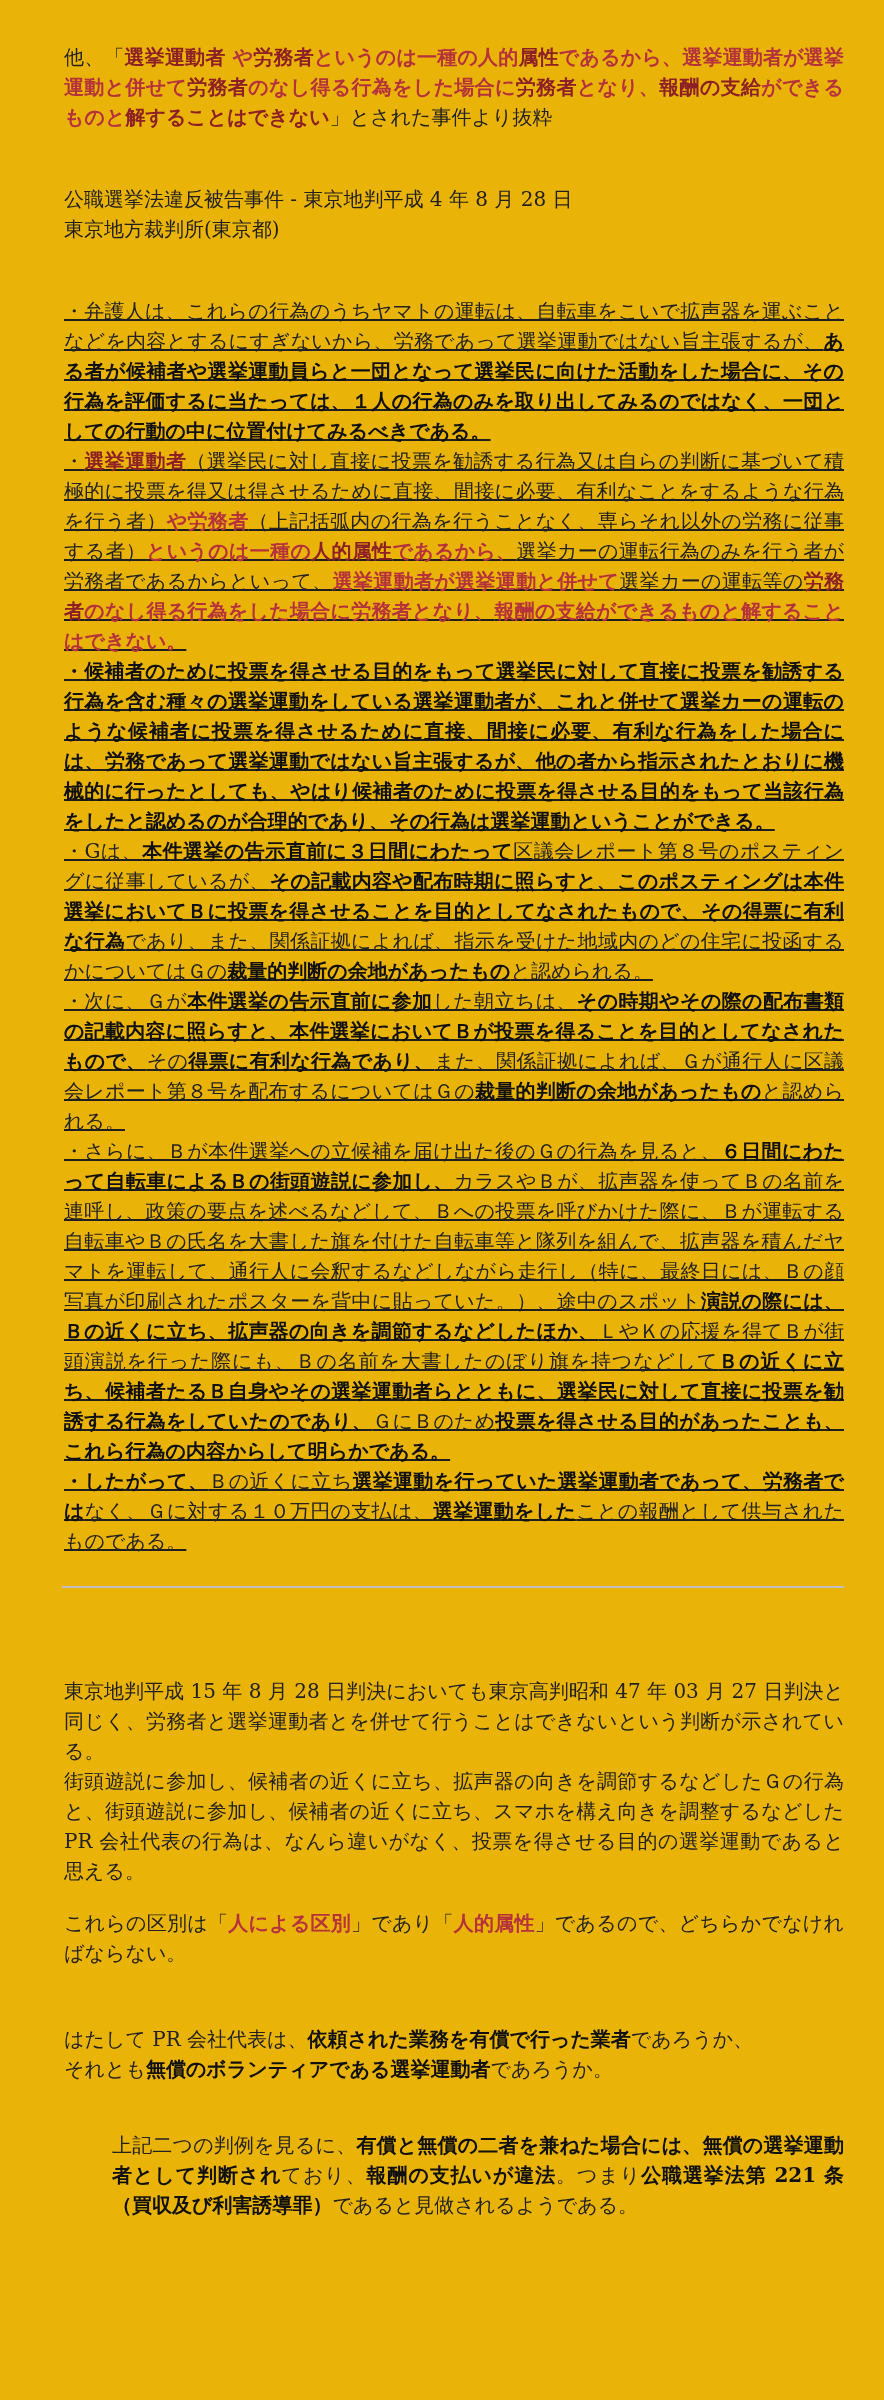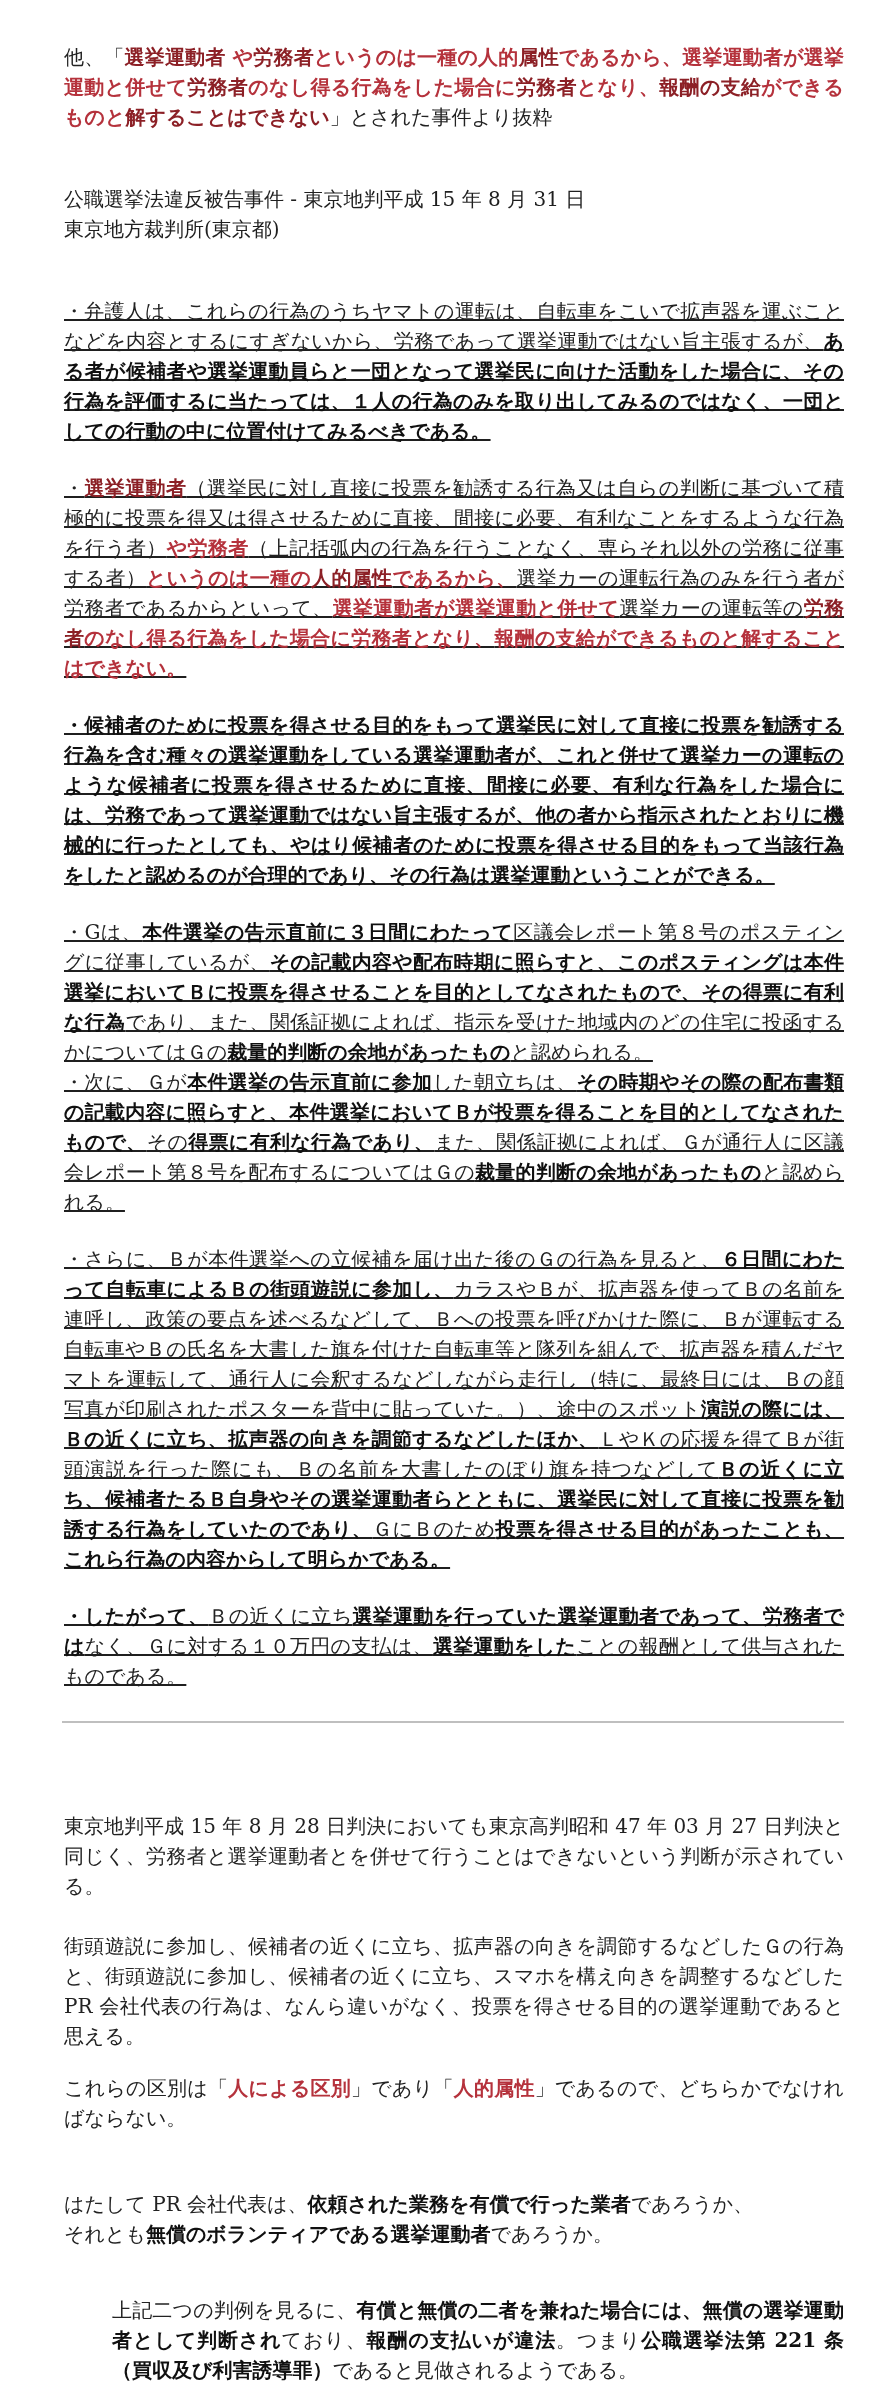--- a/index.html
+++ b/index.html
@@ -1,61 +1,61 @@
 <!DOCTYPE html>
 <html lang="ja" style="--red: #b5323c; --darkred: #8c2026;"><head>
 <meta charset="utf-8">
 <style>
   html,body{margin:0;padding:0;background:#e9e9e9;}
   .doc{
     position:relative;
     width:884px;height:2400px;
     margin:0 auto;
-    background:#ffffff;
+    background:#eab308;
     overflow:hidden;
     font-family:"DejaVu Serif","Liberation Serif",serif;
     color:#1f1f1f;
     box-sizing:border-box;
     padding:42px 40px 0 64px;
   }
   .para{
     margin:0;
     font-size:20px;
     line-height:30px;
     white-space:pre-wrap;
     text-align:justify;
     letter-spacing:0;
   }
   .case-header{margin-top:52px;}
   .bullets{margin-top:52px;text-decoration:underline;}
-  .bullet + .bullet{margin-top:27px;}
+  .bullet + .bullet{margin-top:0;}
   .rn-n{font-weight:400;color:#222222;}
   .rn-b{font-weight:700;color:#101010;}
   .rn-r{font-weight:700;color:var(--red,#b5323c);}
   .rn-dr{font-weight:700;color:var(--darkred,#8c2026);}
   .divider{
     border:none;
     border-top:2px solid #bfbfbf;
     margin:30px 0 88px -2px;
     width:782px;
   }
-  .cm + .cm{margin-top:30px;}
+  .cm + .cm{}
   .cm-3{margin-top:56px !important;}
   .cm-4{margin-top:22px !important;}
   .cm-5{margin-top:46px !important;margin-left:48px;}
 </style>
 </head>
 <body>
 
 <div class="doc">
 
   <p class="para"><span class="rn-n">他、「</span><span class="rn-dr">選挙運動者</span><span class="rn-r"> や</span><span class="rn-dr">労務者</span><span class="rn-r">というのは一種の人的</span><span class="rn-dr">属性</span><span class="rn-r">であるから、選挙運動者が選挙運動と併せて</span><span class="rn-dr">労務者</span><span class="rn-r">のなし得る行為をした場合に</span><span class="rn-dr">労務者</span><span class="rn-r">となり、</span><span class="rn-dr">報酬の支給</span><span class="rn-r">ができるものと</span><span class="rn-dr">解することはできない</span><span class="rn-n">」とされた事件より抜粋</span></p>
 
   <div class="case-header">
-    <p class="para">公職選挙法違反被告事件 - 東京地判平成 15 年 8 月 31 日</p>
+    <p class="para">公職選挙法違反被告事件 - 東京地判平成 4 年 8 月 28 日</p>
     <p class="para">東京地方裁判所(東京都)</p>
   </div>
 
   <div class="bullets">
     <p class="para bullet"><span class="rn-n">・弁護人は、これらの行為のうちヤマトの運転は、自転車をこいで拡声器を運ぶことなどを内容とするにすぎないから、労務であって選挙運動ではない旨主張するが、</span><span class="rn-b">ある者が候補者や選挙運動員らと一団となって選挙民に向けた活動をした場合に、その行為を評価するに当たっては、１人の行為のみを取り出してみるのではなく、一団としての行動の中に位置付けてみるべきである。</span></p>
     <p class="para bullet"><span class="rn-n">・</span><span class="rn-dr">選挙運動者</span><span class="rn-n">（選挙民に対し直接に投票を勧誘する行為又は自らの判断に基づいて積極的に投票を得又は得させるために直接、間接に必要、有利なことをするような行為を行う者）</span><span class="rn-r">や労務者</span><span class="rn-n">（上記括弧内の行為を行うことなく、専らそれ以外の労務に従事する者）</span><span class="rn-r">というのは一種の</span><span class="rn-dr">人的属性</span><span class="rn-r">であるから、</span><span class="rn-n">選挙カーの運転行為のみを行う者が労務者であるからといって、</span><span class="rn-r">選挙運動者が選挙運動と併せて</span><span class="rn-n">選挙カーの運転等の</span><span class="rn-dr">労務者</span><span class="rn-r">のなし得る行為をした場合に労務者となり、</span><span class="rn-r">報酬の支給ができるものと</span><span class="rn-r">解することはできない。</span></p>
     <p class="para bullet"><span class="rn-b">・候補者のために投票を得させる目的をもって選挙民に対して直接に投票を勧誘する行為を含む種々の選挙運動をしている選挙運動者が、これと併せて選挙カーの運転のような候補者に投票を得させるために直接、間接に必要、有利な行為をした場合には、労務であって選挙運動ではない旨主張するが、他の者から指示されたとおりに機械的に行ったとしても、やはり候補者のために投票を得させる目的をもって当該行為をしたと認めるのが合理的であり、その行為は選挙運動ということができる。</span></p>
     <p class="para bullet"><span class="rn-n">・Gは、</span><span class="rn-b">本件選挙の告示直前に３日間にわたって</span><span class="rn-n">区議会レポート第８号のポスティングに従事しているが、</span><span class="rn-b">その記載内容や配布時期に照らすと、このポスティングは本件選挙においてＢに投票を得させることを目的としてなされたもので、その得票に有利な行為</span><span class="rn-n">であり、また、関係証拠によれば、指示を受けた地域内のどの住宅に投函するかについてはＧの</span><span class="rn-b">裁量的判断の余地があったもの</span><span class="rn-n">と認められる。</span><span class="rn-n">
 ・次に、Ｇが</span><span class="rn-b">本件選挙の告示直前に参加</span><span class="rn-n">した朝立ちは、</span><span class="rn-b">その時期やその際の配布書類の記載内容に照らすと、本件選挙においてＢが投票を得ることを目的としてなされたもので、</span><span class="rn-n">その</span><span class="rn-b">得票に有利な行為であり、</span><span class="rn-n">また、関係証拠によれば、Ｇが通行人に区議会レポート第８号を配布するについてはＧの</span><span class="rn-b">裁量的判断の余地があったもの</span><span class="rn-n">と認められる。</span></p>
     <p class="para bullet"><span class="rn-n">・さらに、Ｂが本件選挙への立候補を届け出た後のＧの行為を見ると、</span><span class="rn-b">６日間にわたって自転車によるＢの街頭遊説に参加し、</span><span class="rn-n">カラスやＢが、拡声器を使ってＢの名前を連呼し、政策の要点を述べるなどして、Ｂへの投票を呼びかけた際に、Ｂが運転する自転車やＢの氏名を大書した旗を付けた自転車等と隊列を組んで、拡声器を積んだヤマトを運転して、通行人に会釈するなどしながら走行し（特に、最終日には、Ｂの顔写真が印刷されたポスターを背中に貼っていた。）、途中のスポット</span><span class="rn-b">演説の際には、Ｂの近くに立ち、拡声器の向きを調節するなどしたほか、</span><span class="rn-n">ＬやＫの応援を得てＢが街頭演説を行った際にも、Ｂの名前を大書したのぼり旗を持つなどして</span><span class="rn-b">Ｂの近くに立ち、候補者たるＢ自身やその選挙運動者らとともに、選挙民に対して直接に投票を勧誘する行為をしていたのであり、</span><span class="rn-n">ＧにＢのため</span><span class="rn-b">投票を得させる目的があったことも、これら行為の内容からして明らかである。</span></p>

